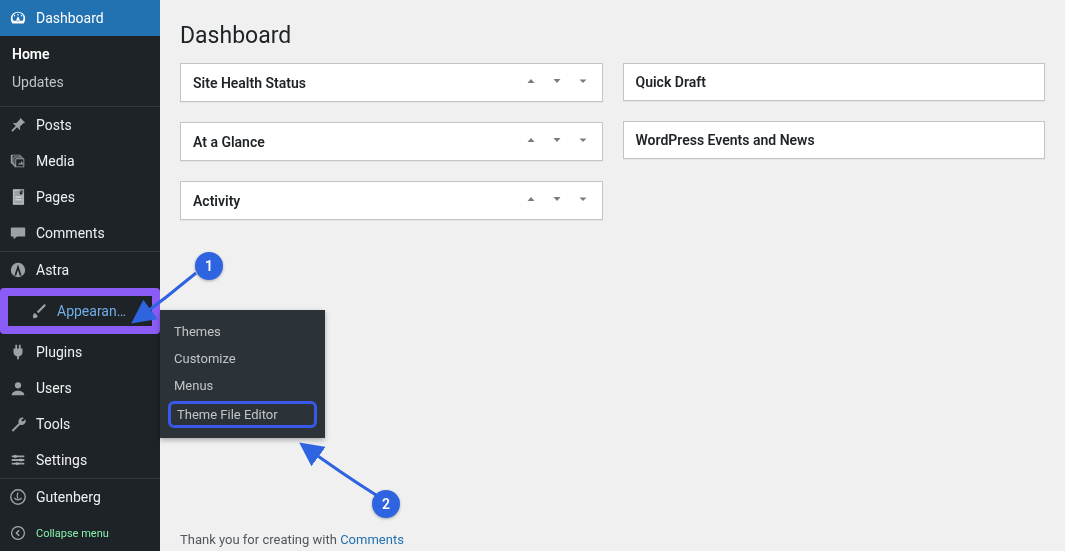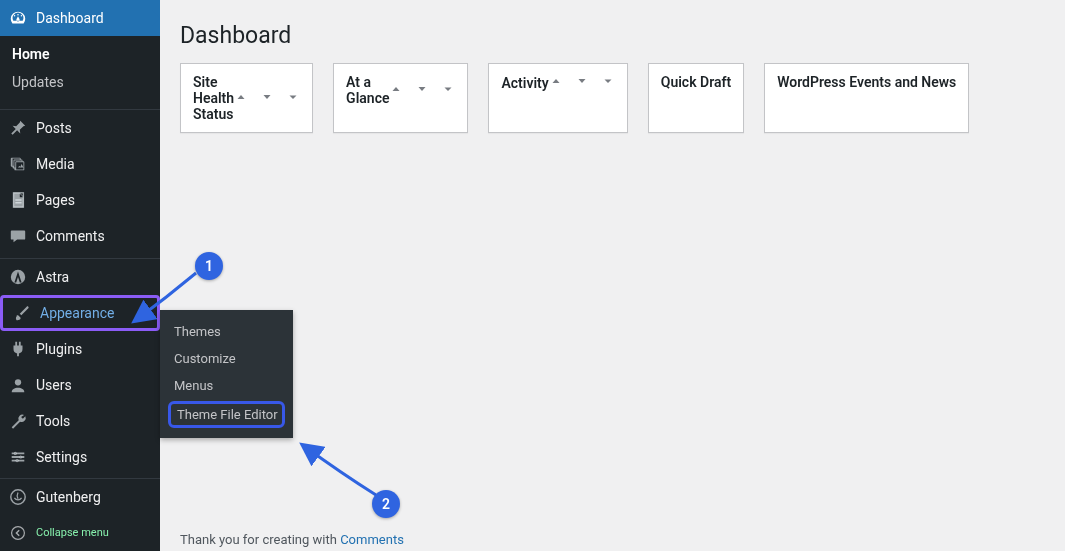--- a/index.html
+++ b/index.html
@@ -44,21 +44,21 @@
     right: -8px;
     top: 50%;
     transform: translateY(-50%);
     border: 8px solid transparent;
     border-left-color: #2271b1;
   }
   .side-item .ic { width: 20px; height: 20px; display: flex; align-items: center; justify-content: center; margin-right: 8px; flex-shrink:0; }
   .side-item .ic svg { width: 18px; height: 18px; fill: rgba(240,246,252,.6); }
   .side-item.current .ic svg { fill: #fff; }
   .side-item .lbl { white-space: nowrap; overflow: hidden; text-overflow: ellipsis; }
-  .side-item.highlight-blue { border: 3px solid #8b5cf6; border-radius: 4px; padding: 5px 9px; color: #72aee6; }
+  .side-item.highlight-blue { border: 8px solid #8b5cf6; border-radius: 4px; padding: 5px 21px; color: #72aee6; }
   .side-item.highlight-blue .lbl { color: #72aee6; }
   .side-sub {
     background: #1d2327;
     padding: 4px 0 10px 0;
   }
   .side-sub .sub-item {
     padding: 6px 12px;
     font-size: 14px;
     color: #c3c4c7;
     cursor: pointer;
@@ -74,41 +74,41 @@
     font-size: 11px;
   }
   .collapse .ic { width: 20px; height:20px; display:flex; align-items:center; justify-content:center; margin-right:8px; }
   .collapse .ic svg { width: 16px; height:16px; fill:#a7aaad; }
 
   
   .flyout {
     position: absolute;
     left: 160px;
     top: 310px;
-    width: 133px;
+    width: 165px;
     background: #2c3338;
     color: #c3c4c7;
     padding: 8px 0;
     box-shadow: 0 2px 5px rgba(0,0,0,.3);
     z-index: 50;
   }
   .flyout-item {
     padding: 6px 14px;
     font-size: 13px;
     color: #c3c4c7;
     cursor: pointer;
     white-space: nowrap;
   }
   .flyout-item.hl { border: 3px solid #3858e9; border-radius: 6px; margin: 2px 8px; padding: 3px 6px; }
 
   
   .content { flex: 1; padding: 10px 20px; position: relative; background: #f0f0f1; overflow:hidden; }
   .page-title { font-size: 23px; font-weight: 400; color: #1d2327; padding: 12px 0 14px; }
   .boxes { display: flex; gap: 20px; }
-  .col { flex: 1; display: flex; flex-direction: row; gap: 20px; }
+  .col { flex: 1; display: flex; flex-direction: column; gap: 20px; }
   .postbox {
     background: #fff;
     border: 1px solid #c3c4c7;
     box-shadow: 0 1px 1px rgba(0,0,0,.04);
   }
   .postbox-head {
     display: flex;
     align-items: center;
     justify-content: space-between;
     padding: 10px 12px;

